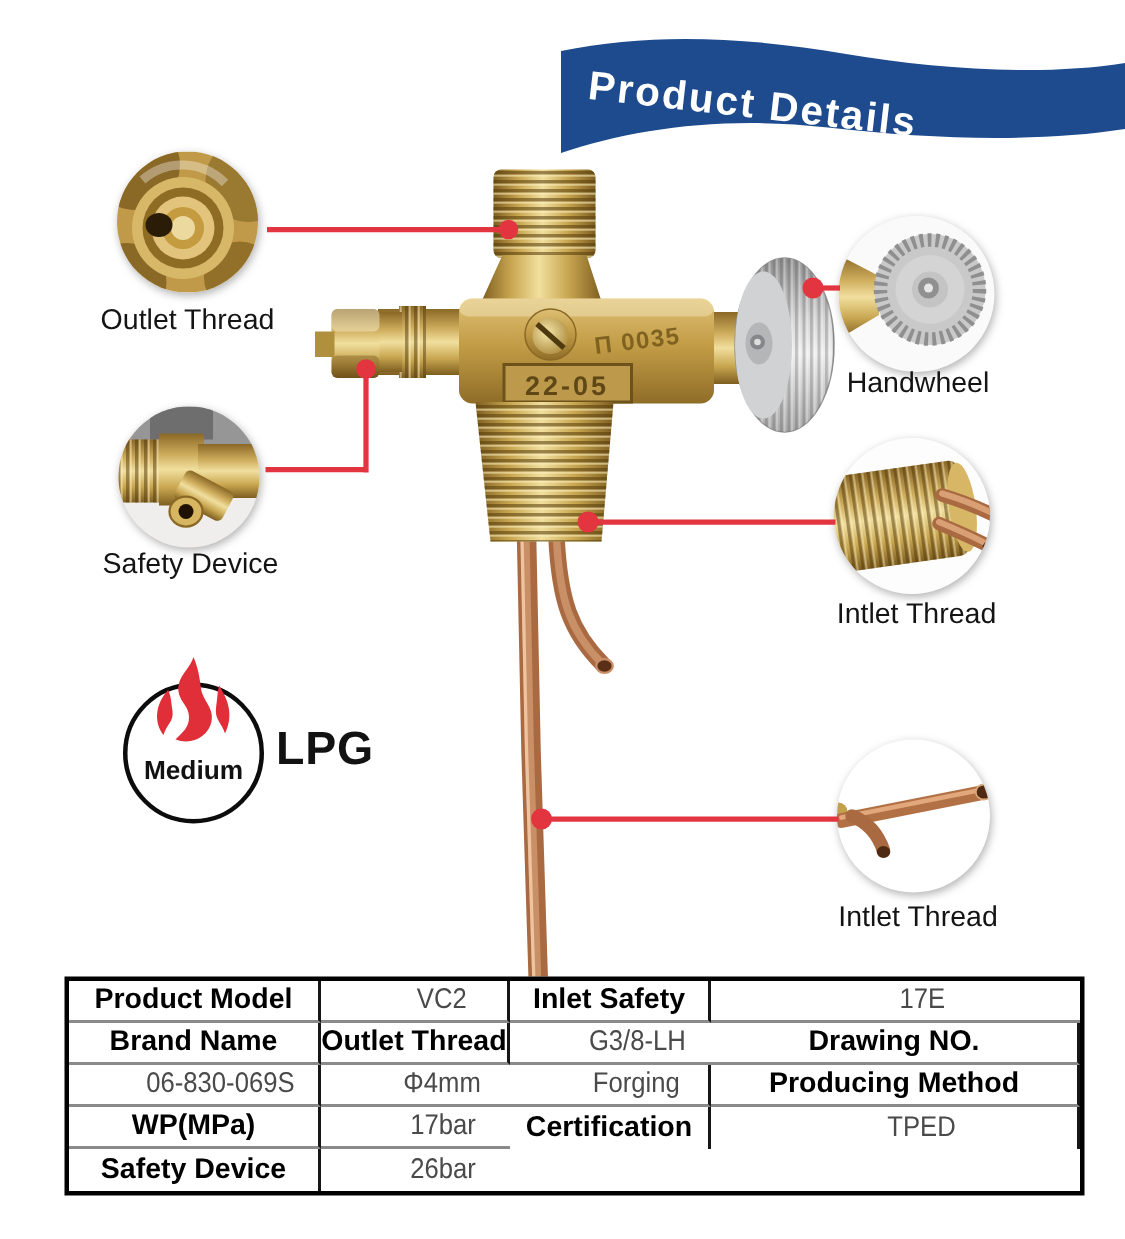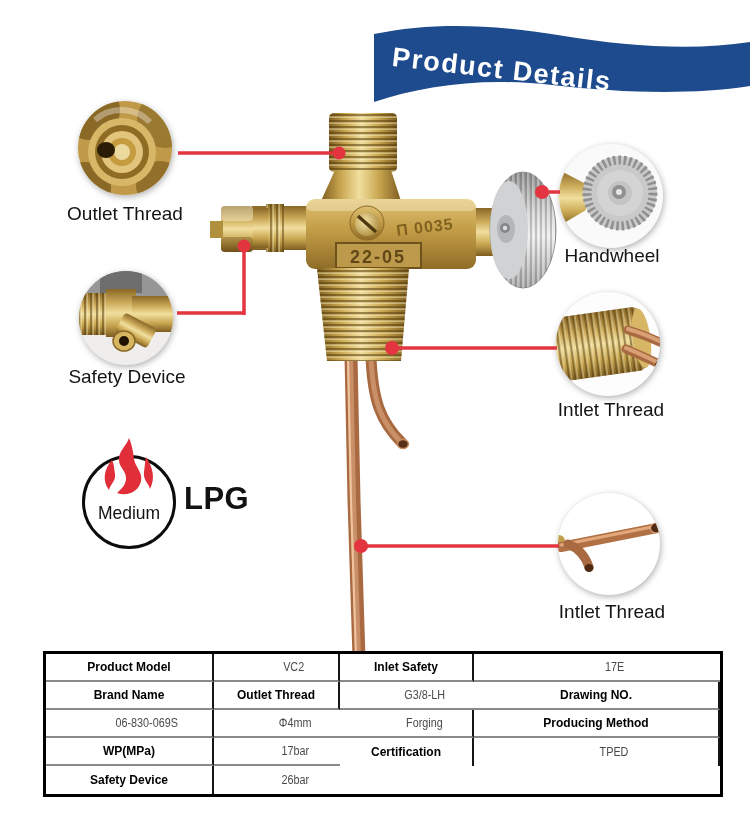--- a/index.html
+++ b/index.html
@@ -27,40 +27,40 @@
     font-size:19px; color:#141414; white-space:nowrap;
   }
   
   .badge-circle {
     position:absolute; left:82px; top:455px; width:94px; height:94px;
     border:3.5px solid #0c0c0c; border-radius:50%;
   }
   .flame { position:absolute; left:99px; top:436px; }
   .medium-label {
     position:absolute; left:82px; top:503px; width:94px; text-align:center;
-    font-size:17.5px; font-weight:normal; color:#121212;
+    font-size:17.5px; font-weight:bold; color:#121212;
   }
   .lpg-label {
     position:absolute; left:184px; top:481px;
     font-size:31px; font-weight:bold; color:#121212; letter-spacing:0.5px;
   }
   
   .spec {
     position:absolute; left:43px; top:651px; width:680px; height:146px;
     border:3px solid #000;
     display:grid;
     grid-template-columns:168px 126px 134px 246px;
     grid-auto-rows:28px;
     background:#fff;
   }
   .cell {
     display:flex; align-items:center; justify-content:center;
     border-right:2px solid #161616;
     border-bottom:2px solid #8a8a8a;
-    font-size:12px; overflow:hidden; white-space:nowrap;
+    font-size:19px; overflow:hidden; white-space:nowrap;
   }
   .cell.last-col { border-right:none; }
   .cell.last-row { border-bottom:none; }
   .c-label { font-weight:bold; color:#000; }
   .c-value { color:#4a4a4a;padding-left:36px; }
   .c-value span { display:inline-block; transform:scaleX(0.9); }
 </style>
 </head>
 <body>
 

